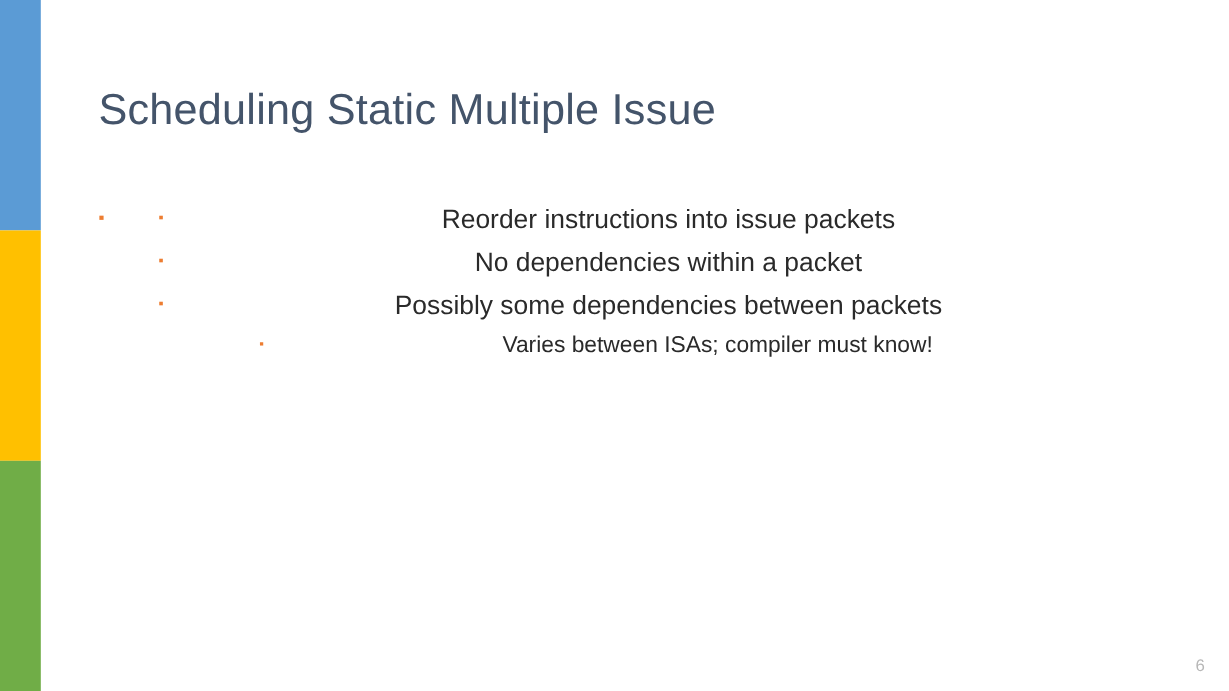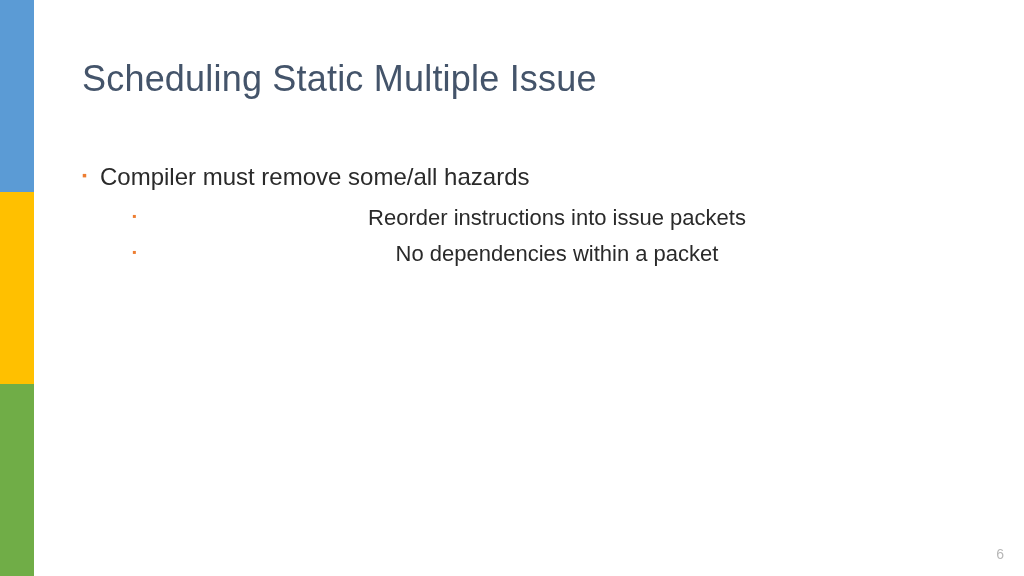--- a/index.html
+++ b/index.html
@@ -2,21 +2,21 @@
 <html><head>
 <meta charset="utf-8">
 <style>
   * { margin: 0; padding: 0; box-sizing: border-box; }
   html, body { width: 1024px; height: 576px; overflow: hidden; font-family: Arial, Helvetica, sans-serif; background: #fff; }
   .slide { position: relative; width: 1024px; height: 576px; background: #fff; }
   .stripe { position: absolute; left: 0; width: 34px; }
   .stripe-blue   { top: 0;     height: 192px; background: #5b9bd5; }
   .stripe-yellow { top: 192px; height: 192px; background: #ffc000; }
   .stripe-green  { top: 384px; height: 192px; background: #70ad47; }
-  .title { position: absolute; left: 82px; top: 58px; font-size: 36px; color: #44546a; font-weight: 400; letter-spacing: 0.2px; }
+  .title { position: absolute; left: 82px; top: 70px; font-size: 36px; color: #44546a; font-weight: 400; letter-spacing: 0.2px; }
   .body  { position: absolute; left: 82px; top: 160px; right: 60px; color: #2a2a2a; }
   ul { list-style: none; }
   .lvl1 > li { position: relative; padding-left: 18px; font-size: 24px; line-height: 1.45; margin-bottom: 4px; }
   .lvl1 > li::before { content: "▪"; position: absolute; left: 0; top: 0; color: #ed7d31; font-size: 14px; line-height: 30px; }
   .lvl2 { margin-top: 6px; }
   .lvl2 > li { position: relative; padding-left: 50px; font-size: 22px; line-height: 1.55; margin-bottom: 2px; text-align: center; }
   .lvl2 > li::before { content: "▪"; position: absolute; left: 32px; top: 0; color: #ed7d31; font-size: 12px; line-height: 30px; }
   .lvl3 { margin-top: 2px; }
   .lvl3 > li { position: relative; padding-left: 82px; font-size: 19px; line-height: 1.5; margin-bottom: 2px; }
   .lvl3 > li::before { content: "▪"; position: absolute; left: 66px; top: 0; color: #ed7d31; font-size: 11px; line-height: 26px; }
@@ -28,23 +28,28 @@
 <div class="slide">
   <div class="stripe stripe-blue"></div>
   <div class="stripe stripe-yellow"></div>
   <div class="stripe stripe-green"></div>
 
   <div class="title">Scheduling Static Multiple Issue</div>
 
   <div class="body">
     <ul class="lvl1">
       <li>
-        <span>Compiler must remove some/all hazards</span>
         <ul class="lvl2">
           <li><span>Reorder instructions into issue packets</span></li>
           <li><span>No dependencies within a packet</span></li>
+          <li>
+            <span>Possibly some dependencies between packets</span>
+            <ul class="lvl3">
+              <li><span>Varies between ISAs; compiler must know!</span></li>
+            </ul>
+          </li>
         </ul>
       </li>
     </ul>
   </div>
 
   <div class="pagenum">6</div>
 </div>
 
 </body></html>

